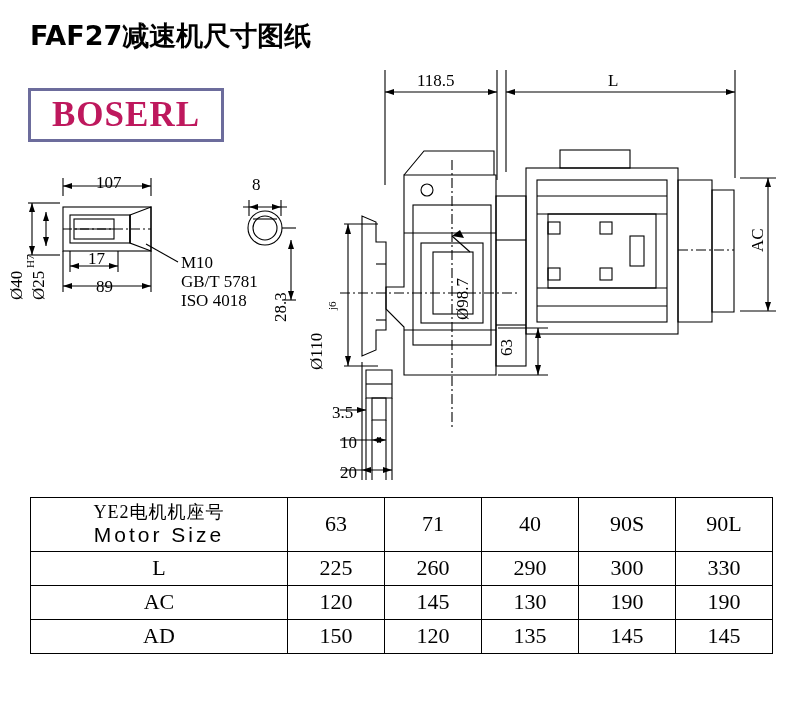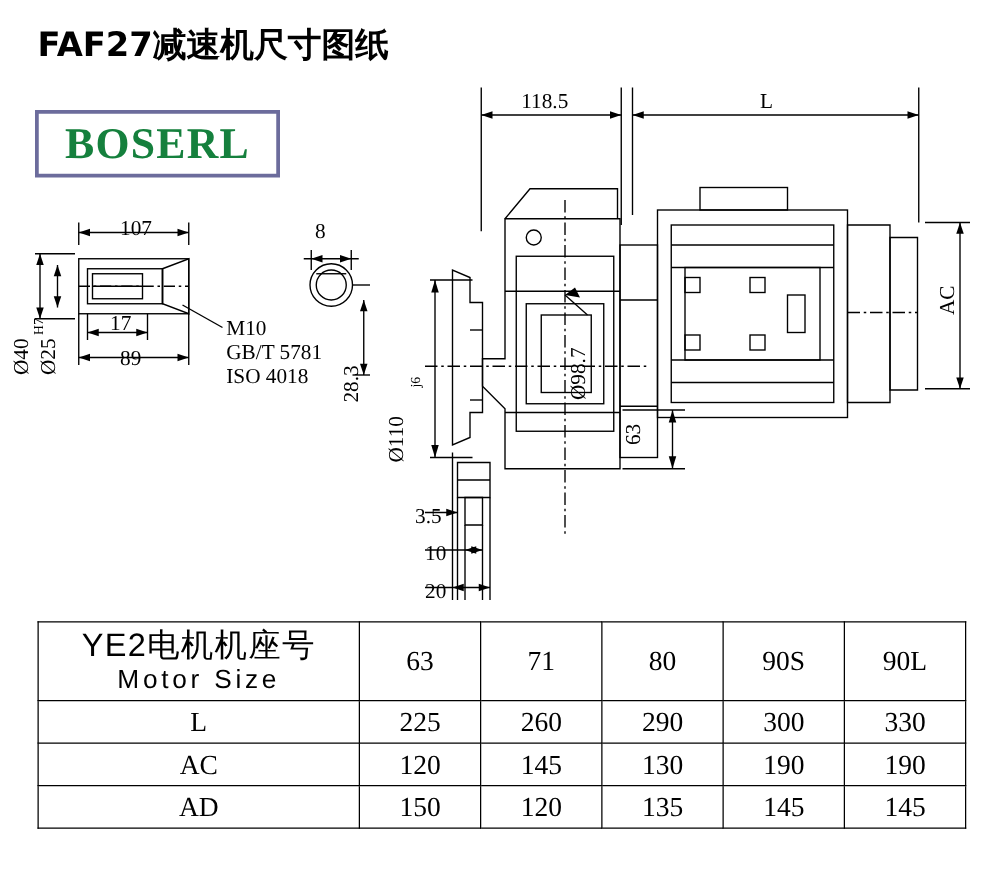--- a/index.html
+++ b/index.html
@@ -46,21 +46,21 @@
     left: 0;
     top: 0;
     width: 100%;
     height: 100%;
     display: flex;
     align-items: center;
     justify-content: center;
     font-family: "Liberation Serif", serif;
     font-size: 35px;
     font-weight: bold;
-    color: #15803d;
+    color: #be185d;
     letter-spacing: 1px;
   }
   svg.drawing {
     position: absolute;
     left: 0;
     top: 0;
     width: 800px;
     height: 708px;
   }
   .tbl {
@@ -81,22 +81,22 @@
   }
   .tbl td.head-cell {
     width: 256px;
     line-height: 1.15;
     padding: 4px 0;
   }
   .tbl td.sz {
     width: 96px;
   }
   .head-cn {
-    font-size: 26px;
-    font-family: Liberation Sans, sans-serif;
+    font-size: 18px;
+    font-family: Liberation Serif, serif;
     letter-spacing: 1px;
   }
   .head-en {
     font-size: 21px;
     font-family: Liberation Sans, sans-serif;
     letter-spacing: 3px;
   }
 </style>
 </head>
 <body>
@@ -285,21 +285,21 @@
 
   <table class="tbl">
     <tbody>
         <tr>
       <td class="head-cell">
         <div class="head-cn">YE2电机机座号</div>
         <div class="head-en">Motor Size</div>
       </td>
       <td class="sz">63</td>
       <td class="sz">71</td>
-      <td class="sz">80</td>
+      <td class="sz">40</td>
       <td class="sz">90S</td>
       <td class="sz">90L</td>
     </tr>
     <tr>
       <td>L</td>
       <td>225</td>
       <td>260</td>
       <td>290</td>
       <td>300</td>
       <td>330</td>

